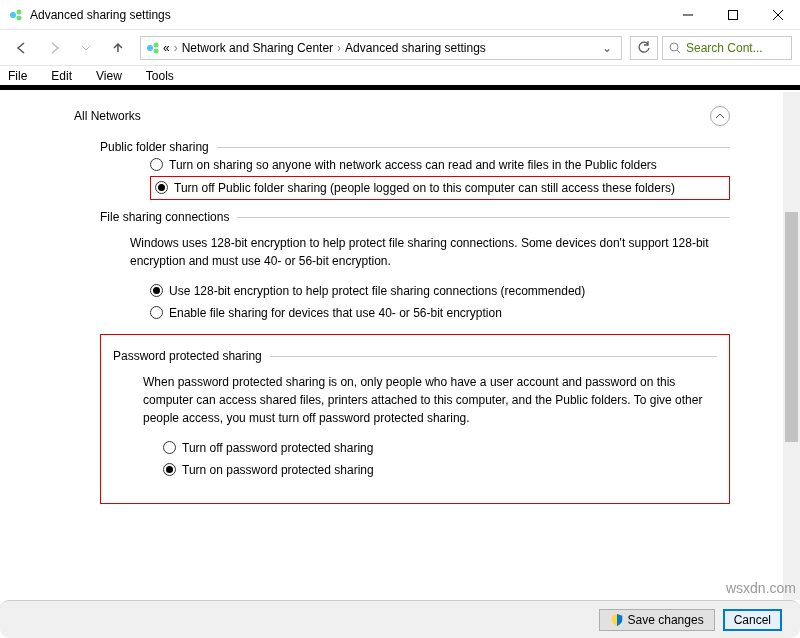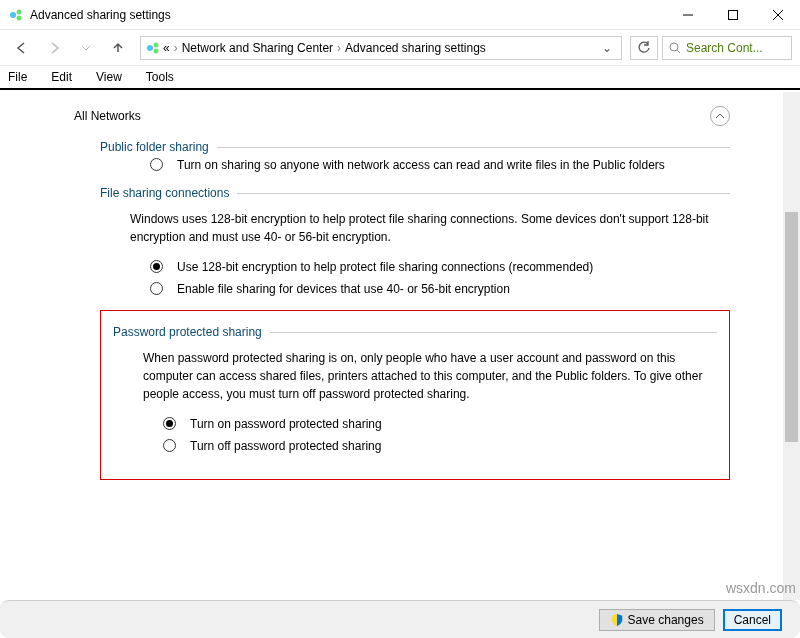--- a/index.html
+++ b/index.html
@@ -9,31 +9,31 @@
 .win-controls { margin-left:auto; display:flex; }
 .win-btn { width:45px; height:30px; display:flex; align-items:center; justify-content:center; }
 .navbar { height:36px; display:flex; align-items:center; padding:0 8px; gap:4px; border-bottom:1px solid #e5e5e5; }
 .nav-arrow { width:28px; height:28px; display:flex; align-items:center; justify-content:center; color:#555; border-radius:2px; }
 .nav-arrow.disabled { color:#bbb; }
 .address { flex:1; height:24px; border:1px solid #ccc; display:flex; align-items:center; padding:0 4px; gap:2px; margin:0 4px; }
 .address .sep { color:#888; margin:0 2px; }
 .addr-dd { width:20px; text-align:center; color:#555; }
 .refresh-btn { width:28px; height:24px; border:1px solid #ccc; display:flex; align-items:center; justify-content:center; }
 .search-box { width:130px; height:24px; border:1px solid #ccc; display:flex; align-items:center; padding:0 6px; color:#4d7c0f; gap:5px; }
-.menubar { height:24px; display:flex; align-items:center; padding:0 4px; gap:16px; border-bottom:2px solid #000000; }
+.menubar { height:24px; display:flex; align-items:center; padding:0 4px; gap:16px; border-bottom:5px solid #000000; }
 .menubar span { padding:2px 4px; }
 .content { position:absolute; top:92px; bottom:38px; left:0; right:0; overflow:hidden; }
 .scroll-inner { padding:8px 70px 8px 70px; }
 .profile-header { display:flex; align-items:center; padding:6px 0 8px 4px; }
 .expand-btn { margin-left:auto; width:20px; height:20px; border:1px solid #aaa; border-radius:50%; display:flex; align-items:center; justify-content:center; }
 fieldset { border:none; border-top:1px solid #ccc; margin:6px 0 10px 30px; padding:0; }
-legend { padding-right:8px; color:#0c4a6e; }
+legend { padding-right:8px; color:#000000; }
 .desc { margin:10px 0 10px 30px; line-height:1.5; color:#000; }
 .radio-group { margin-left:50px; }
-.radio-item { display:flex; align-items:flex-start; gap:14px; padding:2px 0; line-height:1.5; }
+.radio-item { display:flex; align-items:flex-start; gap:6px; padding:2px 0; line-height:1.5; }
 .radio { width:13px; height:13px; border:1px solid #333; border-radius:50%; margin-top:2px; flex-shrink:0; position:relative; }
 .radio.checked::after { content:""; position:absolute; width:7px; height:7px; background:#000; border-radius:50%; top:2px; left:2px; }
 .hl-red { border:1px solid #d00; padding:2px 4px; }
 .hl-red-big { border:1px solid #d00; padding:8px 12px 12px 12px; margin-left:30px; }
 .hl-red-big fieldset { margin-left:0; }
 .footer { position:absolute; bottom:0; left:0; right:0; height:38px; background:#f0f0f0; border-top:1px solid #ccc; display:flex; align-items:center; justify-content:flex-end; padding-right:18px; gap:8px;border-radius:9px; }
 .btn { height:22px; padding:0 10px; border:1px solid #adadad; background:#e1e1e1; display:flex; align-items:center; gap:4px; }
 .btn.default { border:1px solid #0078d7; box-shadow:0 0 0 1px #0078d7 inset; background:#e5f1fb;align-items:center; }
 .shield { width:14px; height:14px; }
 .scrollbar { position:absolute; right:0; top:92px; bottom:38px; width:17px; background:#f0f0f0; }
@@ -138,20 +138,24 @@
         </div>
     </div>
 
     <fieldset>
       <legend>Public folder sharing</legend>
       <div class="radio-group">
         <div class="radio-item">
             <div class="radio"></div>
             <span>Turn on sharing so anyone with network access can read and write files in the Public folders</span>
           </div>
+        <div class="radio-item hl-red">
+            <div class="radio checked"></div>
+            <span>Turn off Public folder sharing (people logged on to this computer can still access these folders)</span>
+          </div>
       </div>
     </fieldset>
 
     <fieldset>
       <legend>File sharing connections</legend>
       <div class="desc">Windows uses 128-bit encryption to help protect file sharing connections. Some devices don't support 128-bit encryption and must use 40- or 56-bit encryption.</div>
       <div class="radio-group">
         <div class="radio-item">
             <div class="radio checked"></div>
             <span>Use 128-bit encryption to help protect file sharing connections (recommended)</span>
@@ -162,26 +166,26 @@
           </div>
       </div>
     </fieldset>
 
     <div class="hl-red-big">
     <fieldset>
       <legend>Password protected sharing</legend>
       <div class="desc">When password protected sharing is on, only people who have a user account and password on this computer can access shared files, printers attached to this computer, and the Public folders. To give other people access, you must turn off password protected sharing.</div>
       <div class="radio-group">
         <div class="radio-item">
+              <div class="radio"></div>
+              <span>Turn off password protected sharing</span>
+            </div>
+        <div class="radio-item">
               <div class="radio checked"></div>
               <span>Turn on password protected sharing</span>
-            </div>
-        <div class="radio-item">
-              <div class="radio"></div>
-              <span>Turn off password protected sharing</span>
             </div>
       </div>
     </fieldset>
     </div>
   </div>
 </div>
 
 <div class="scrollbar">
     <div class="scroll-thumb"></div>
   </div>

